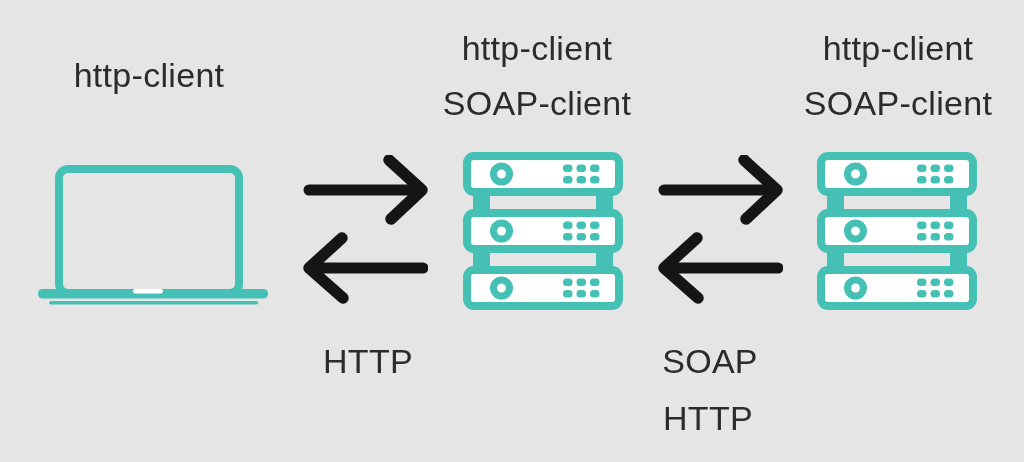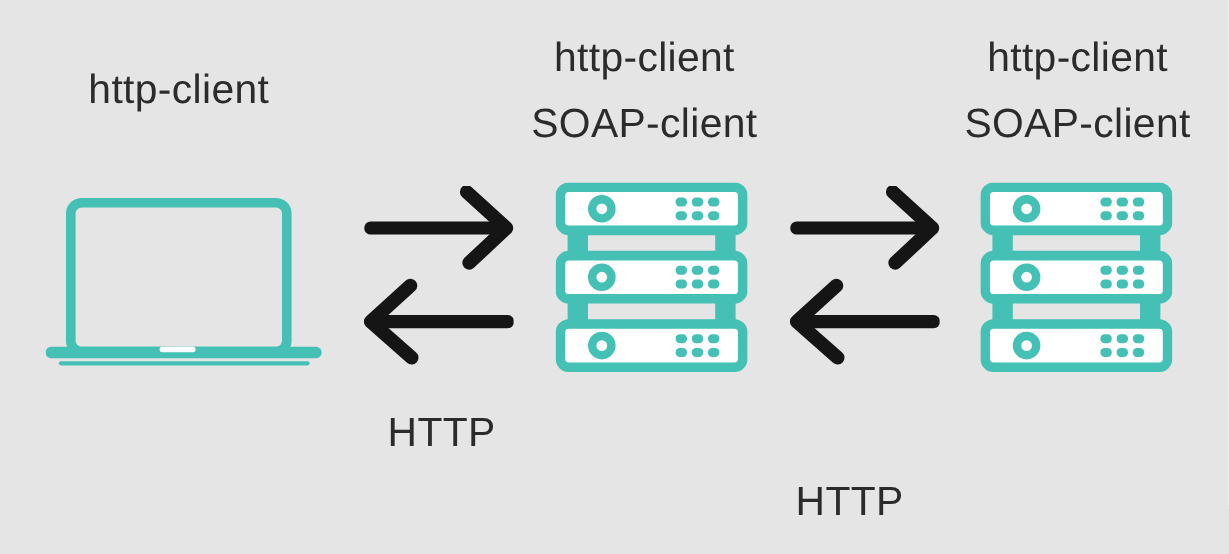--- a/index.html
+++ b/index.html
@@ -124,15 +124,16 @@
     <g>
         <use href="#arrow-right-def"></use>
       </g>
     <g>
         <use href="#arrow-left-def"></use>
       </g>
   </svg>
 
   <div class="label" style="left:306px; top:340px; width:124px;">HTTP</div>
 
+  <div class="label" style="left:648px; top:340px; width:124px;">SOAP</div>
   <div class="label" style="left:646px; top:397px; width:124px;">HTTP</div>
 
 </div>
 
 </body></html>

